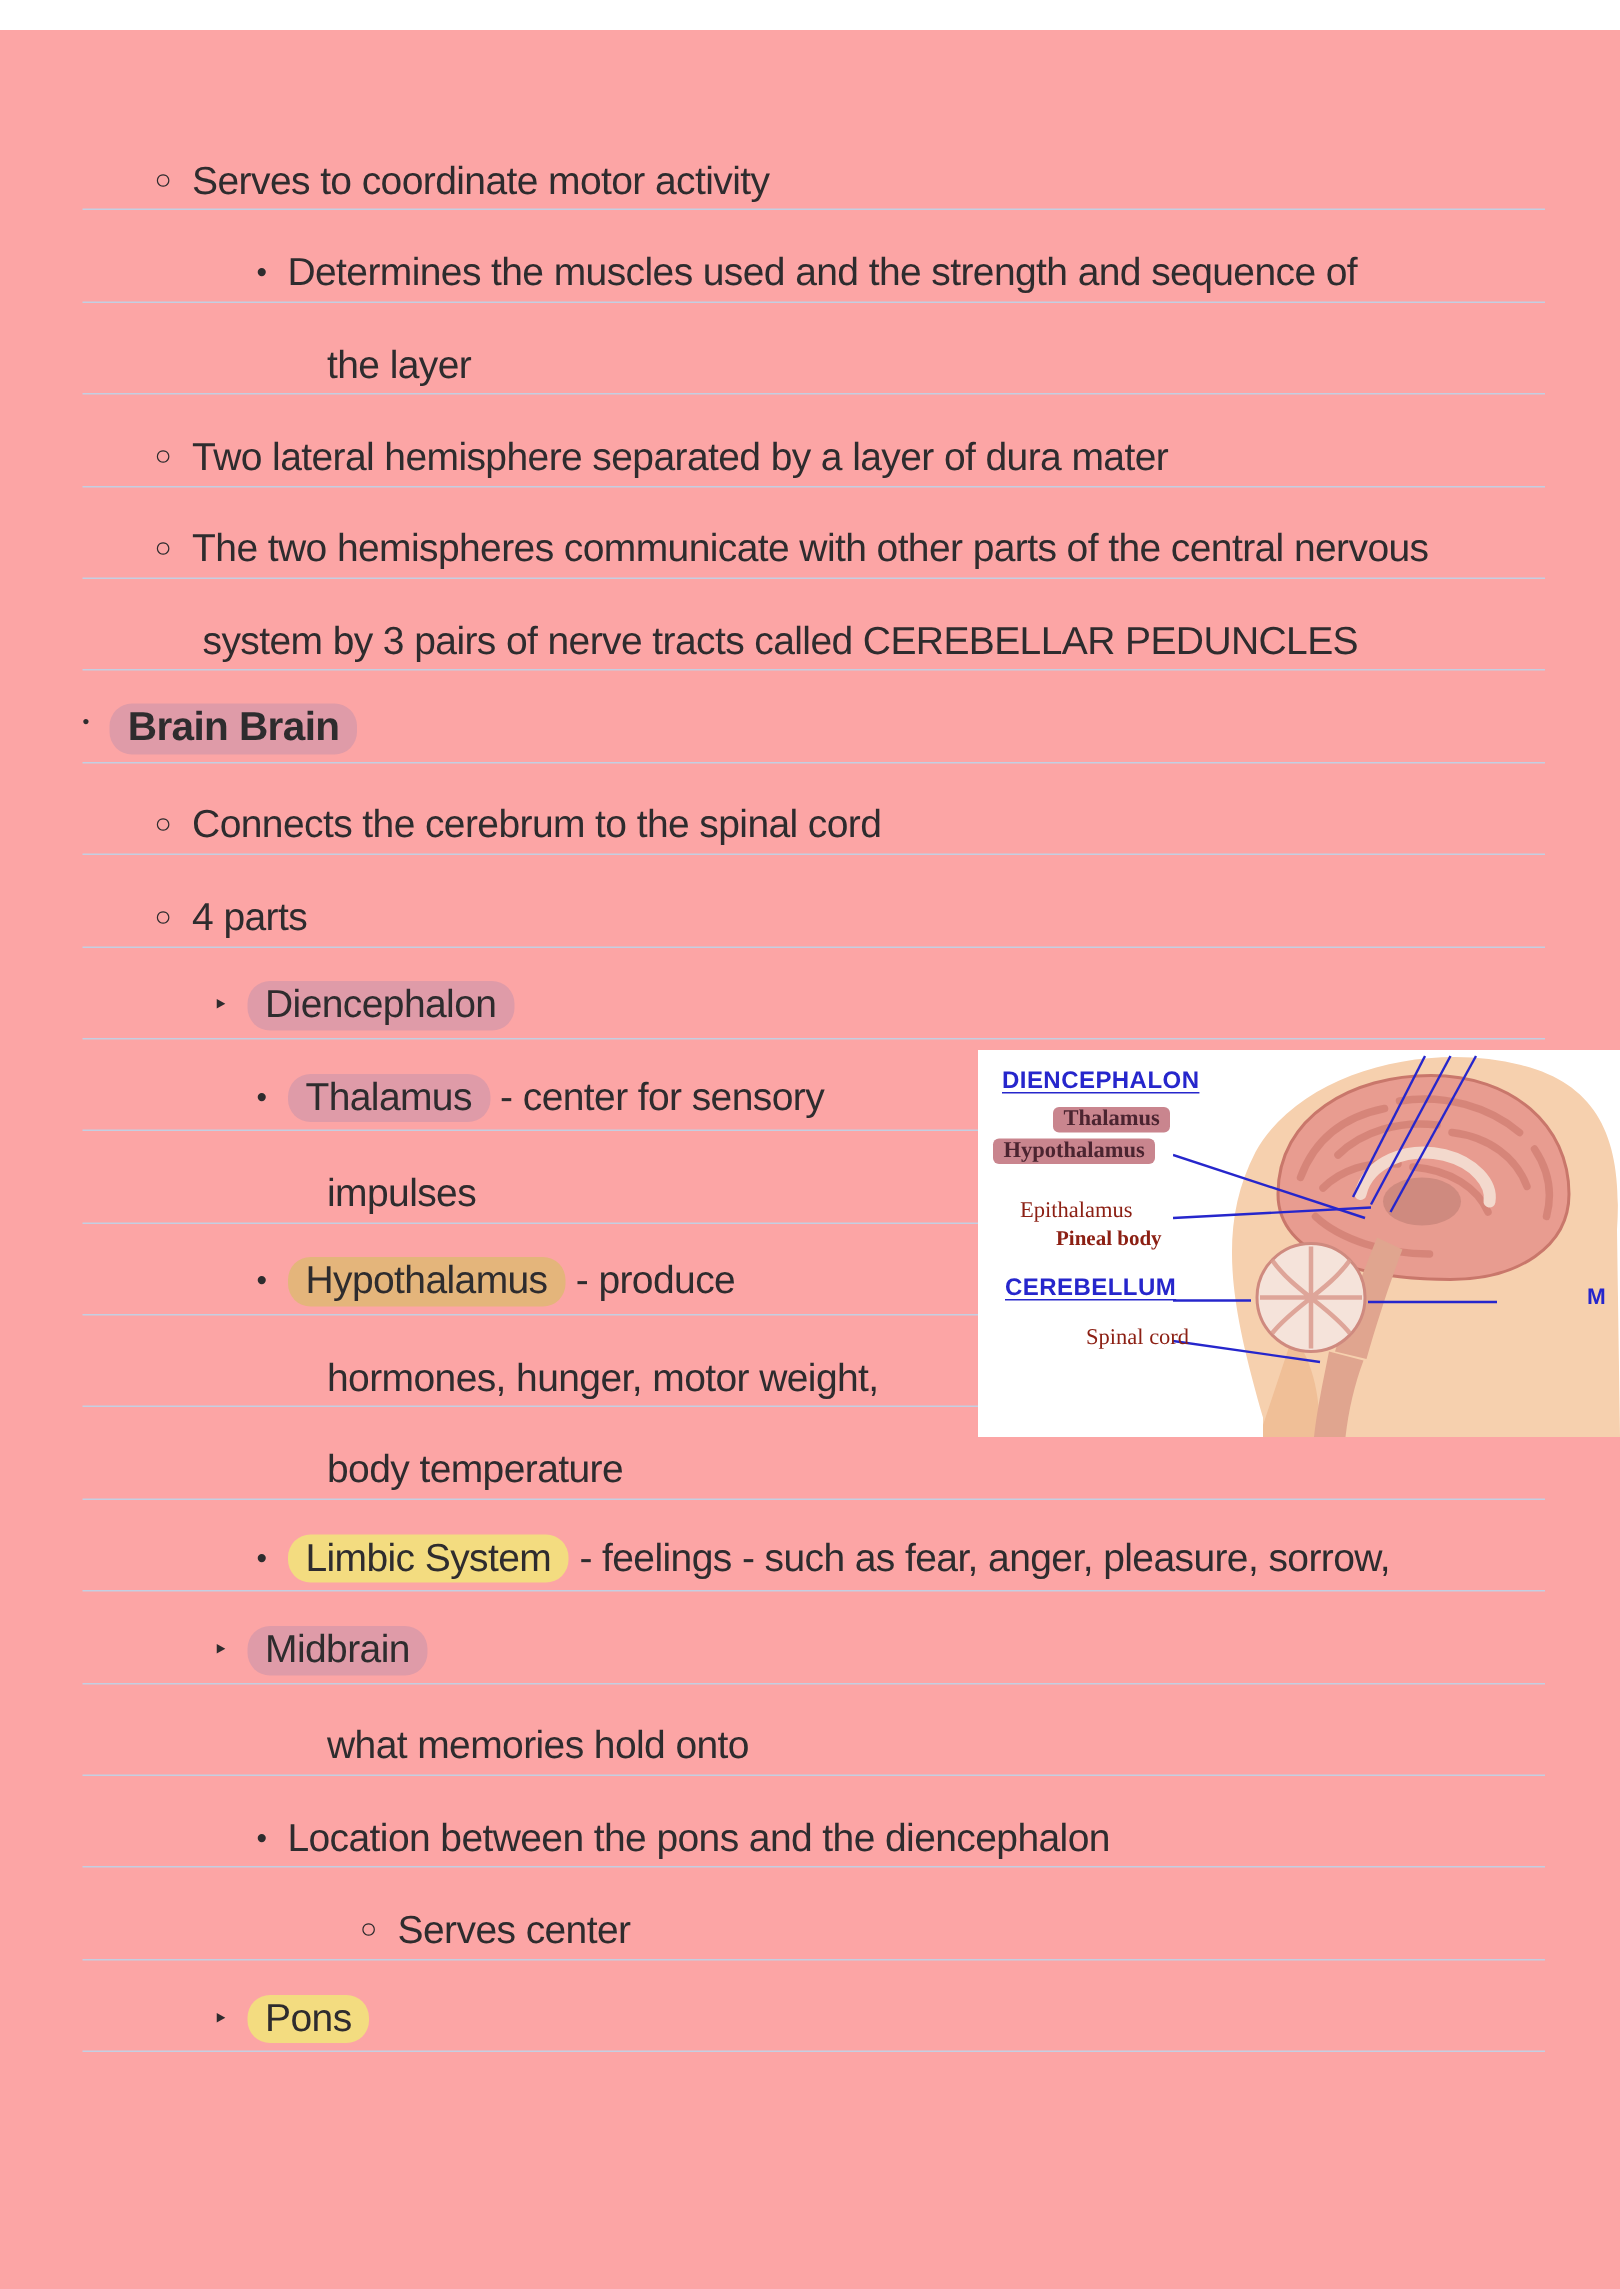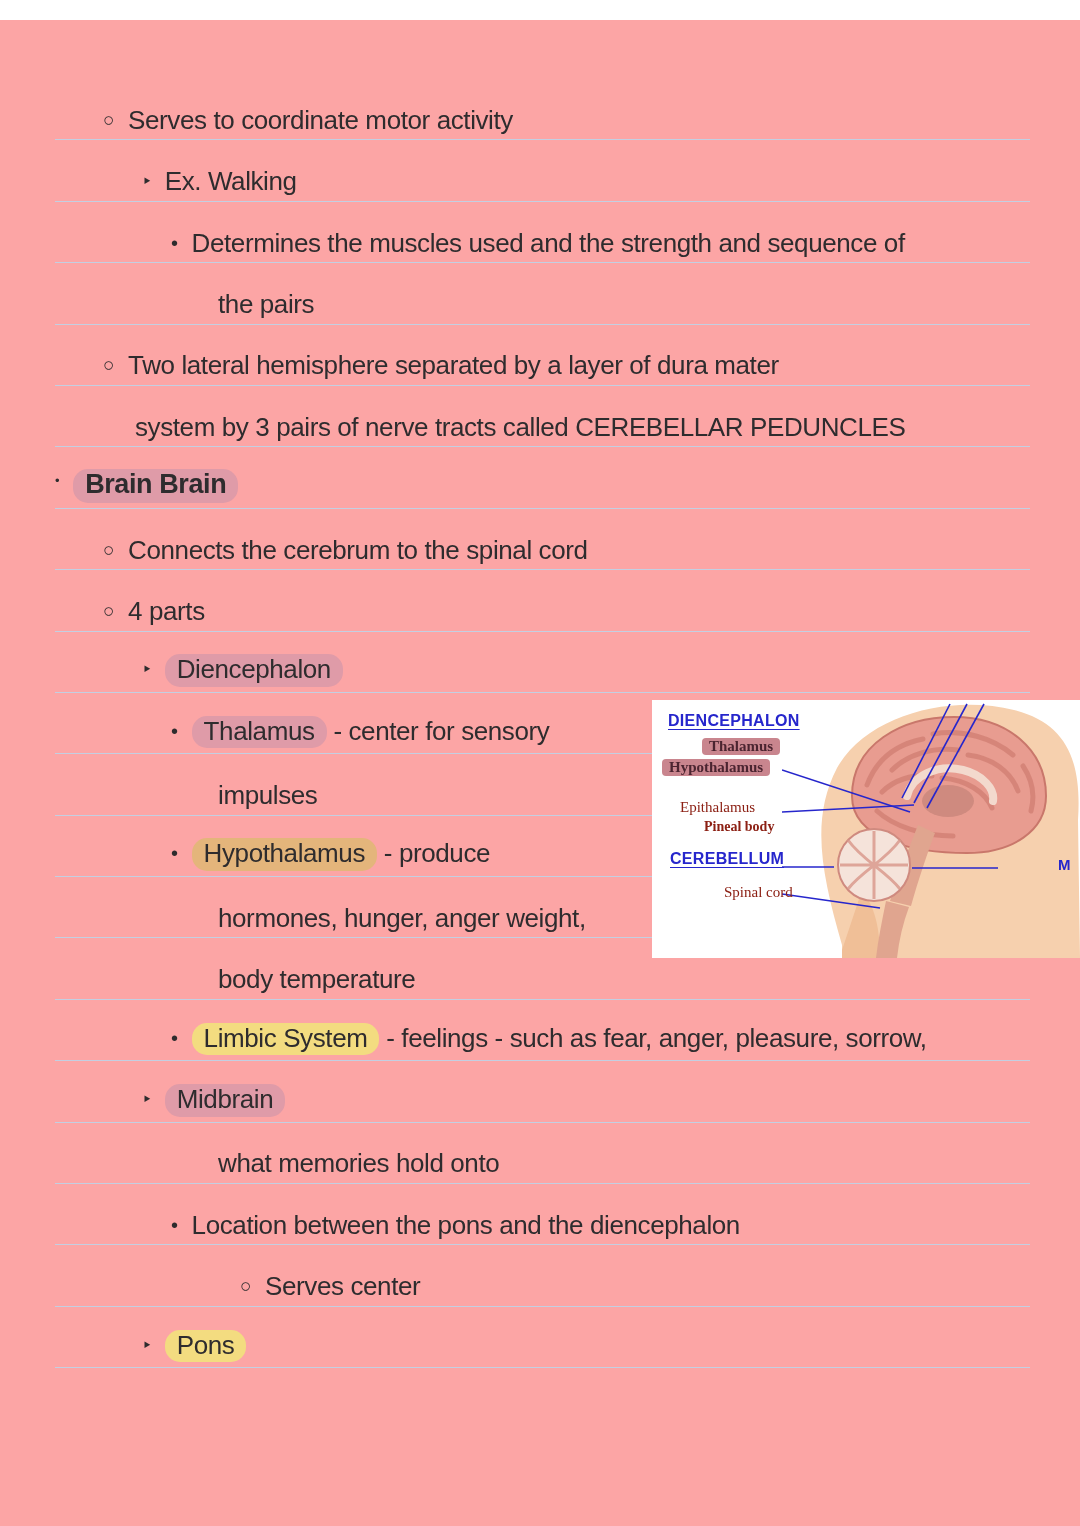--- a/index.html
+++ b/index.html
@@ -49,36 +49,36 @@
 <body>
 
 <div class="page">
 
   <div class="notes">
 
     <div class="row">
       <span class="txt ind-1"><span class="bullet bu-circ">○</span><span>Serves to coordinate motor activity</span></span>
     </div>
 
-    <div class="row">
-      <span class="txt ind-2"><span class="bullet bu-tri">‣</span><span>Ex.  Walking</span></span>
-    </div>
 
     <div class="row">
       <span class="txt ind-3"><span class="bullet bu-dot">•</span><span>Determines the muscles used and the strength and sequence of</span></span>
     </div>
 
     <div class="row">
-      <span class="txt ind-3c"><span>the pairs</span></span>
+      <span class="txt ind-3c"><span>the layer</span></span>
     </div>
 
     <div class="row">
       <span class="txt ind-1"><span class="bullet bu-circ">○</span><span>Two lateral hemisphere separated by a layer of dura mater</span></span>
     </div>
 
+    <div class="row">
+      <span class="txt ind-1"><span class="bullet bu-circ">○</span><span>The two hemispheres communicate with other parts of the central nervous</span></span>
+    </div>
 
     <div class="row">
       <span class="txt ind-1c"><span>system by 3 pairs of nerve tracts called CEREBELLAR PEDUNCLES</span></span>
     </div>
 
     <div class="row">
       <span class="txt ind-0"><span class="bullet bu-tiny">•</span><span class="hl hl-pink bold">Brain Brain</span></span>
     </div>
 
     <div class="row">
@@ -99,21 +99,21 @@
 
     <div class="row">
       <span class="txt ind-3c"><span>impulses</span></span>
     </div>
 
     <div class="row">
       <span class="txt ind-3"><span class="bullet bu-dot">•</span><span class="hl hl-tan">Hypothalamus</span><span> - produce</span></span>
     </div>
 
     <div class="row">
-      <span class="txt ind-3c"><span>hormones, hunger, anger weight,</span></span>
+      <span class="txt ind-3c"><span>hormones, hunger, motor weight,</span></span>
     </div>
 
     <div class="row">
       <span class="txt ind-3c"><span>body temperature</span></span>
     </div>
 
     <div class="row">
       <span class="txt ind-3"><span class="bullet bu-dot">•</span><span class="hl hl-yellow">Limbic System</span><span> - feelings - such as fear, anger, pleasure, sorrow,</span></span>
     </div>
 

